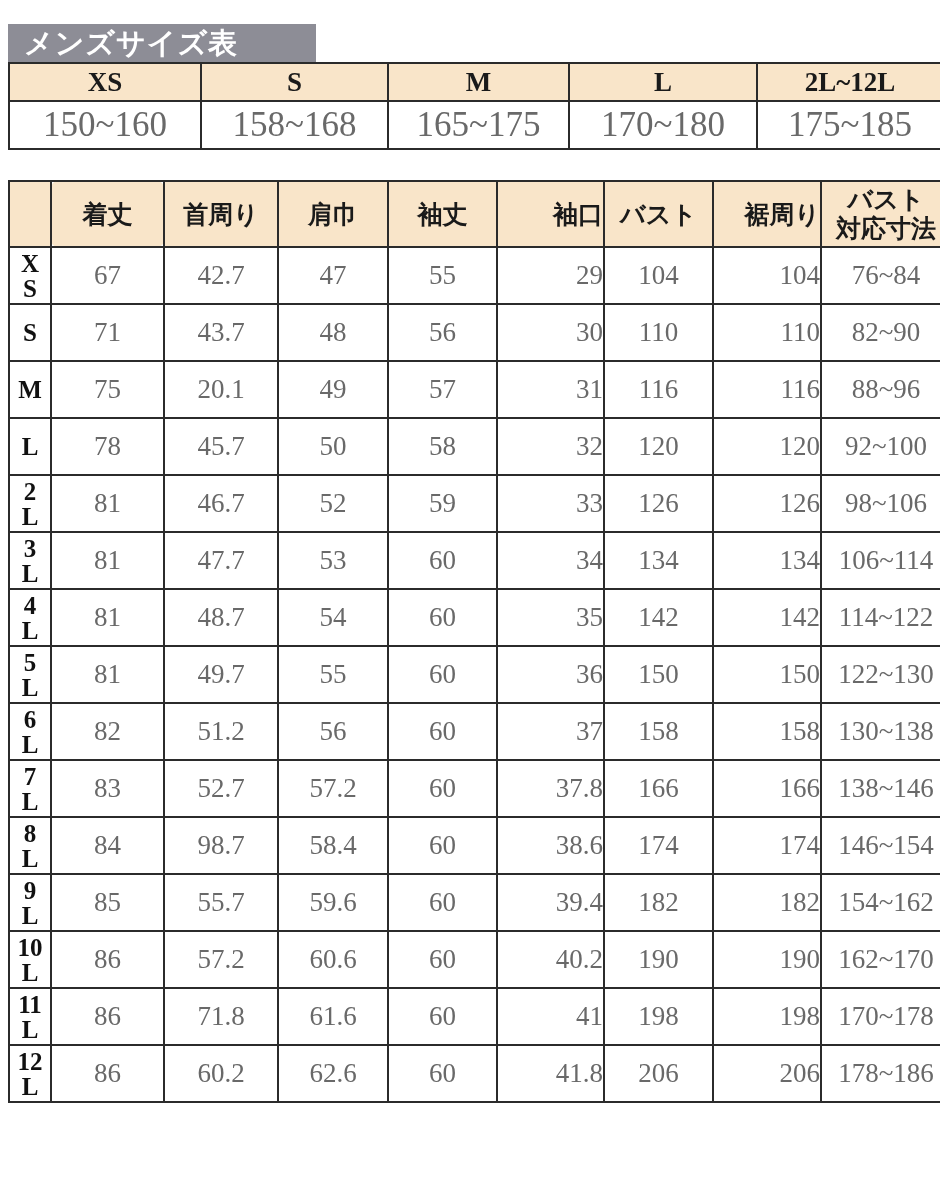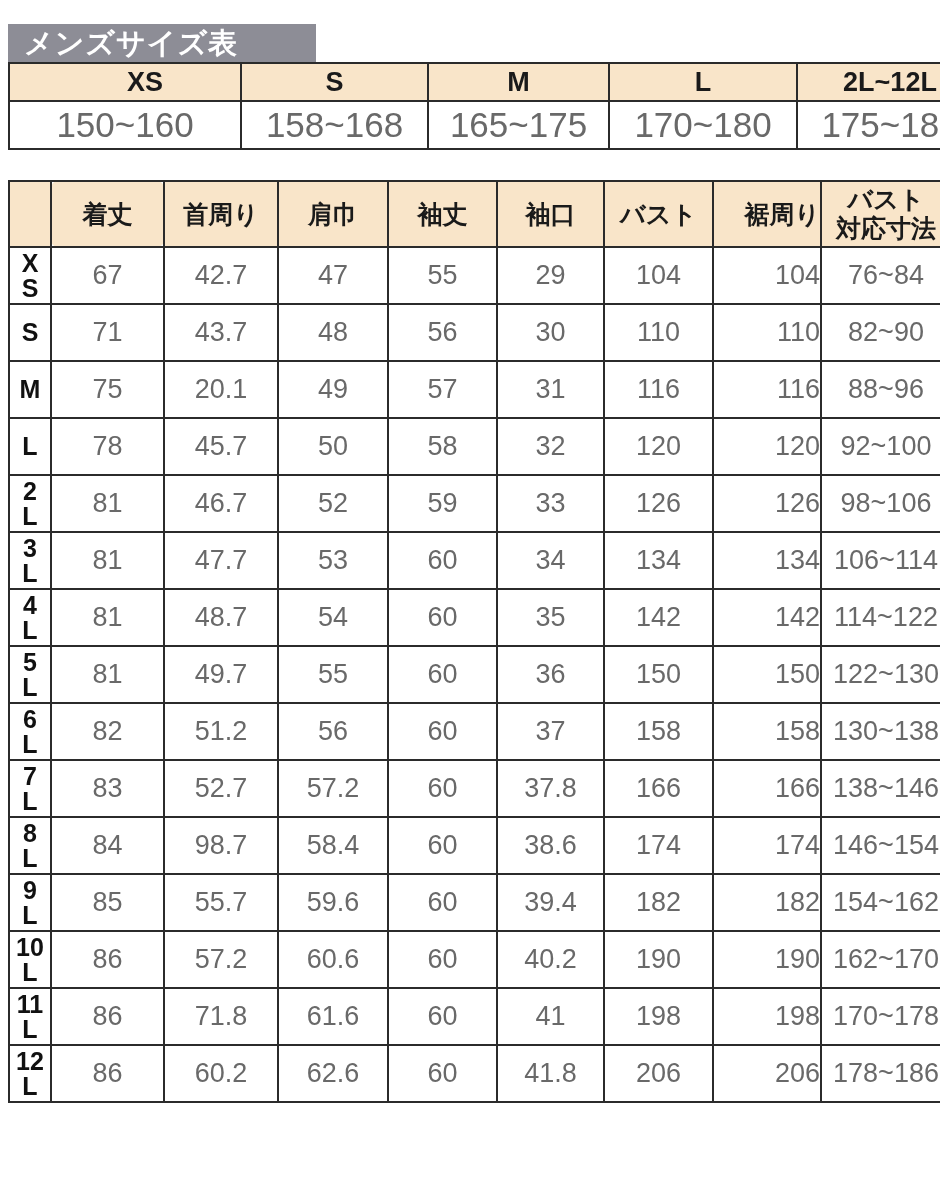--- a/index.html
+++ b/index.html
@@ -7,20 +7,21 @@
     padding: 0;
     background: #ffffff;
     width: 940px;
     height: 1200px;
     overflow: hidden;
     font-family: "Liberation Sans", "DejaVu Sans", sans-serif;
   }
   .page {
     width: 924px;
     margin: 4px 8px;
+    font-family: Liberation Serif, serif;
   }
   .title-band {
     margin-top: 24px;
     width: 292px;
     height: 38px;
     background: #8d8d96;
     color: #ffffff;
     font-size: 29px;
     font-weight: bold;
     line-height: 38px;
@@ -69,26 +70,26 @@
     line-height: 25px;
     word-break: break-all;
   }
   .lbl-line { display: block; line-height: 25px; }
   
   .col-label { width: 40px; }
   .col-0 { width: 111px; border-radius: 7px; }
   .col-1 { width: 112px; }
   .col-2 { width: 108px; }
   .col-3 { width: 107px; }
-  .col-4 { width: 105px; }
+  .col-4 { width: 105px; text-align: right; }
   .col-5 { width: 107px; }
   .col-6 { width: 106px; text-align: right; }
   .col-7 { width: 128px; }
   
-  .hcol-0 { width: 190px; padding-left: 40px; }
+  .hcol-0 { width: 190px; }
   .hcol-1 { width: 185px; }
   .hcol-2 { width: 179px; }
   .hcol-3 { width: 186px; }
   .hcol-4 { width: 184px; }
 </style>
 </head>
 <body>
 
 <div class="page">
 

